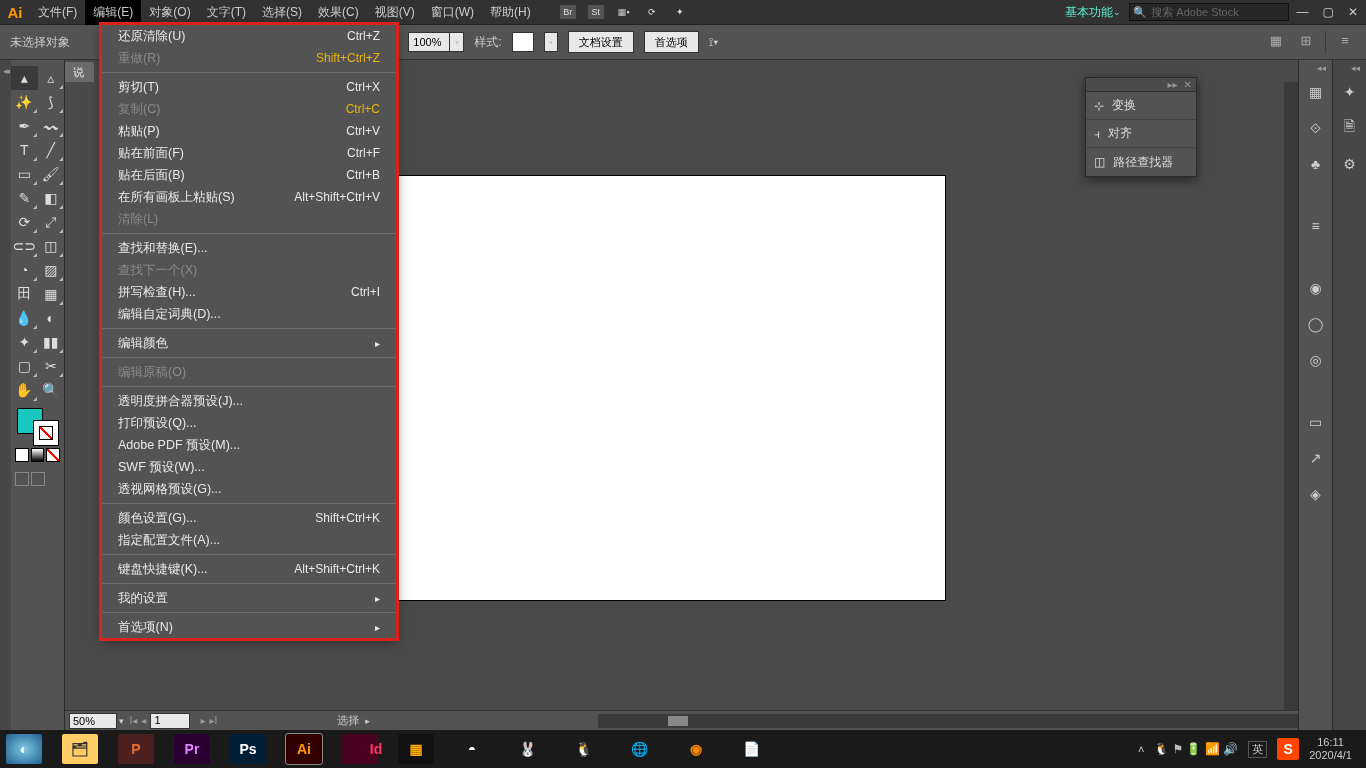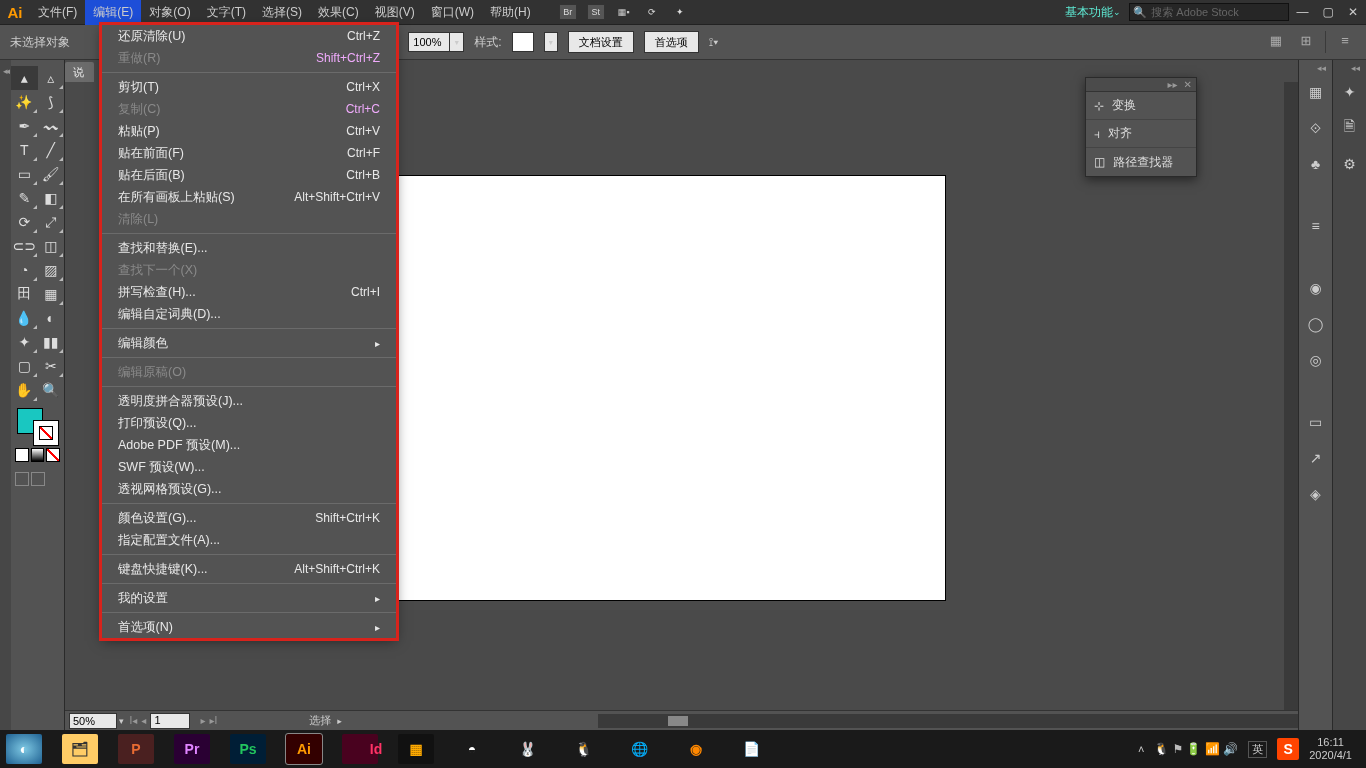--- a/index.html
+++ b/index.html
@@ -2,21 +2,21 @@
 <html><head>
 <meta charset="utf-8">
 <style>
 * { margin: 0; padding: 0; box-sizing: border-box; font-family: "Microsoft YaHei", "Segoe UI", sans-serif; }
 body { width: 1366px; height: 768px; background: #323232; overflow: hidden; position: relative; user-select: none; }
 
 
 .menubar { height: 25px; background: #323232; display: flex; align-items: center; color: #ccc; font-size: 12px; border-bottom: 1px solid #222; }
 .ai-logo { width: 30px; height: 25px; display: flex; align-items:center; justify-content:center; color:#ff9a00; font-weight:bold; font-size:15px; }
 .menu-item { padding: 0 8px; height: 25px; line-height: 25px; cursor: default; }
-.menu-item.active { background: #1d4ed8; }
+.menu-item.active { background: #000000; }
 .menubar-spacer { flex: 1; }
 .menubar-right { display:flex; align-items:center; gap:8px; padding-right:8px;}
 .search-box { width: 160px; height: 18px; background: #262626; border: 1px solid #111; color: #888; font-size:11px; padding: 0 4px; display:flex; align-items:center; gap:4px;}
 .win-btns { display:flex; gap:14px; color:#ccc; }
 .ws-btn { display:flex; align-items:center; gap:0; font-size:12px; color:#5eead4; }
 .menubar-mid { display:flex; align-items:flex-start; gap:10px; margin-left:20px;}
 .mb-icon { width:18px; height:16px; background:#555; border:1px solid #333; display:flex; align-items:center; justify-content:center; font-size:9px; color:#ddd;}
 
 
 .controlbar { height: 35px; background: #535353; display:flex; align-items:center; color:#ccc; font-size:12px; padding:0 10px; gap:10px; border-bottom:1px solid #333;}
@@ -72,21 +72,21 @@
 .float-panel { position:absolute; left:1085px; top:77px; width:112px; background:#535353; border:1px solid #2a2a2a; box-shadow:0 3px 10px rgba(0,0,0,.5); }
 .fp-head { height:14px; background:#4b4b4b; display:flex; justify-content:flex-end; align-items:center; gap:6px; padding:0 4px; color:#999; font-size:10px; border-bottom:1px solid #333;}
 .fp-row { height:28px; display:flex; align-items:center; gap:8px; padding:0 8px; color:#ddd; font-size:12px; border-bottom:1px solid #444;}
 .fp-row:last-child { border-bottom:none;}
 
 
 .edit-menu { position:absolute; left:102px; top:25px; width:294px; background:#535353; color:#e8e8e8; font-size:12.5px; box-shadow:0 3px 12px rgba(0,0,0,.5); outline:3px solid #d8231c; outline-offset:0; }
 .mi { height:22px; display:flex; align-items:center; padding:9px 16px; justify-content:space-between; }
 .mi.disabled { color:#8a8a8a;}
 .mi .sc { color:#e8e8e8; font-size:12px;}
-.mi.disabled .sc { color:#f0abfc;}
+.mi.disabled .sc { color:#eab308;}
 .msep { height:1px; background:#6b6b6b; margin:3px 0;}
 .mi .sub::after { content:"▸"; margin-left:8px; font-size:10px;}
 
 
 .taskbar { position:absolute; left:0; right:0; bottom:0; height:38px; background:#1a1a1a; display:flex; align-items:center; padding:0 6px; gap:20px;}
 .tb-icon { width:36px; height:30px; display:flex; align-items:center; justify-content:center; border-radius:2px; color:#fff; font-size:14px; font-weight:bold;}
 .tb-right { margin-left:auto; display:flex; align-items:center; gap:10px; color:#ccc; font-size:11px; padding-right:8px;}
 .clock { text-align:center; line-height:1.2;}
 .tray-icons { display:flex; gap:6px; color:#bbb; font-size:12px;}
 .ime { border:1px solid #555; padding:0 3px;}
@@ -254,21 +254,21 @@
         <span style="font-size:9px;margin-left:2px;">▾</span>
       <div class="nav-btns">
           <span>I◂</span>
           <span>◂</span>
         </div>
       <div class="page-box">1</div>
       <div class="nav-btns">
           <span>▸</span>
           <span>▸I</span>
         </div>
-      <span style="margin-left:92px;">选择</span>
+      <span style="margin-left:120px;">选择</span>
         <span style="margin-left:6px;font-size:9px;">▸</span>
       <div class="scroll-h">
           <div class="scroll-h-thumb"></div>
         </div>
     </div>
   </div>
 
   <div class="right-strip1" style="position:relative;">
     <span class="strip-handle" style="right:6px;">◂◂</span>
     <div class="dock-icon">▦</div>
@@ -422,21 +422,21 @@
       <span>首选项(N)</span>
       <span class="sub"></span>
     </div>
   </div>
 
 <div class="taskbar">
   <div class="tb-icon" style="background:radial-gradient(#7ec8e3,#1e6091);">◐</div>
   <div class="tb-icon" style="background:#ffcc66;color:#333;">🗂</div>
   <div class="tb-icon" style="background:#4a2020;color:#e86b32;">P</div>
   <div class="tb-icon" style="background:#2a0033;color:#e085ff;">Pr</div>
-  <div class="tb-icon" style="background:#001e36;color:#22c55e;">Ps</div>
+  <div class="tb-icon" style="background:#001e36;color:#ffffff;">Ps</div>
   <div class="tb-icon" style="background:#330000;color:#ff9a00;outline:1px solid #888;">Ai</div>
   <div class="tb-icon" style="background:#49021f;color:#ff3366;padding-left:32px;">Id</div>
   <div class="tb-icon" style="background:#111;color:#fa0;">▦</div>
   <div class="tb-icon" style="color:#fff;">◓</div>
   <div class="tb-icon" style="color:#6cf;">🐰</div>
   <div class="tb-icon">🐧</div>
   <div class="tb-icon">🌐</div>
   <div class="tb-icon" style="color:#f80;">◉</div>
   <div class="tb-icon" style="color:#8cf;">📄</div>
   <div class="tb-right">

